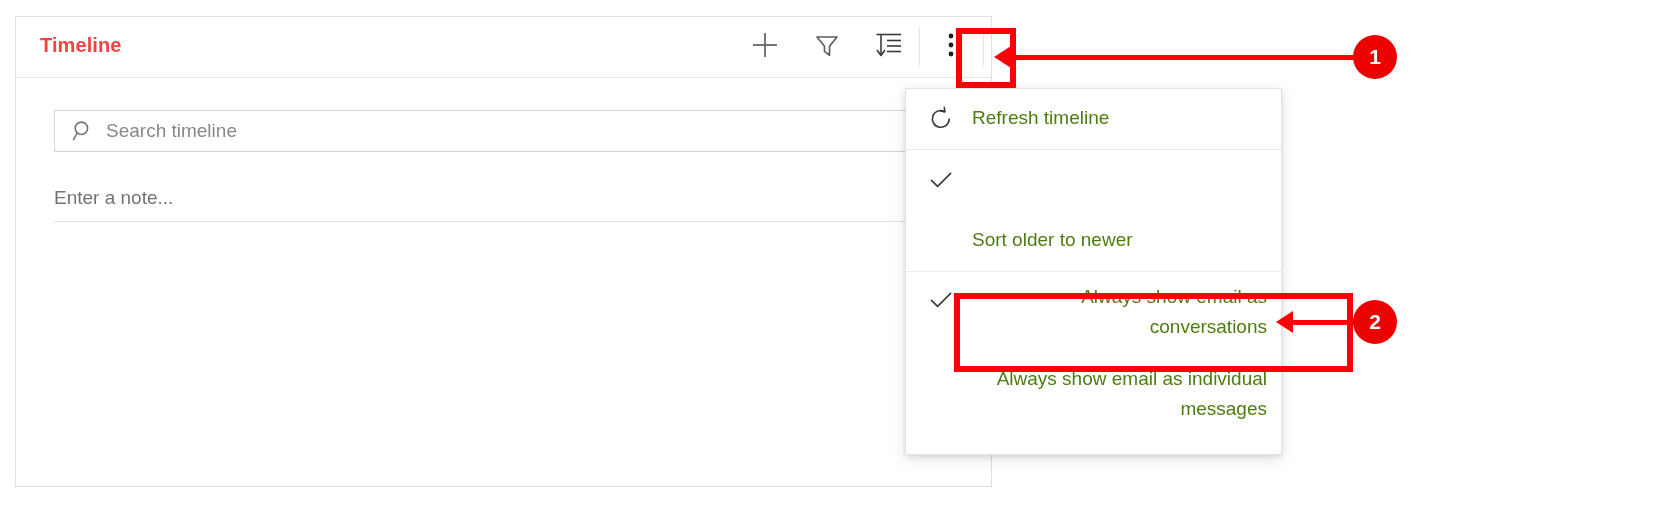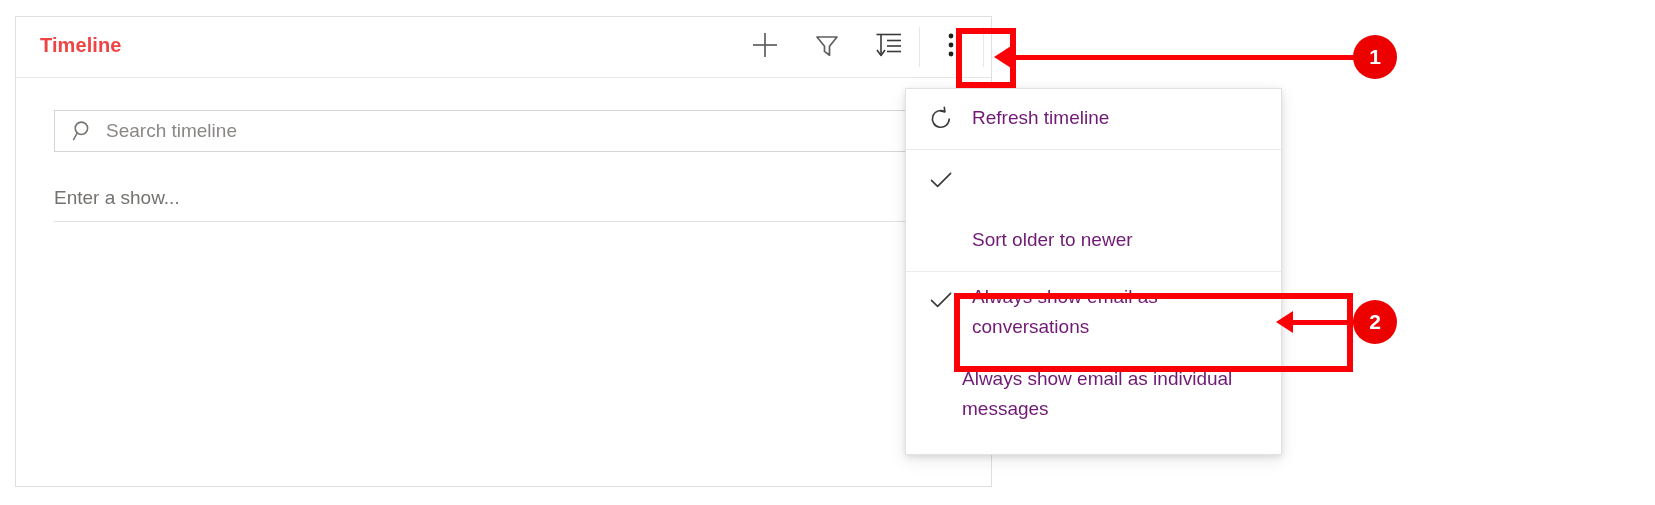--- a/index.html
+++ b/index.html
@@ -80,23 +80,24 @@
     padding:0 14px 0 22px;
     cursor:pointer;
     box-sizing:border-box;
   }
   .mi-check{
     width:44px;flex:0 0 44px;
     display:flex;align-items:flex-start;justify-content:flex-start;
     padding-top:13px;
   }
   .mi-label{
-    font-size:19px;color:#701a75;line-height:30px;
+    font-size:19px;color:#4d7c0f;line-height:30px;
     padding-top:8px;
     white-space:pre-line;
+    text-align:right;
   }
   .menu-sep{height:1px;background:#edebe9;margin:0;}
 
   #mi-refresh{height:60px;}
   #mi-refresh .mi-check{padding-top:17px;}
   #mi-refresh .mi-label{padding-top:14px;}
   #mi-sort-new{height:61px;}
   #mi-sort-new .mi-check{padding-top:17px;}
   #mi-sort-new .mi-label{padding-top:14px;}
   #mi-sort-old{height:60px;}
@@ -192,21 +193,21 @@
       <span class="search-ico">
         <svg width="24" height="24" viewBox="0 0 24 24" aria-hidden="true">
           <circle cx="10.4" cy="9.3" r="6.2" fill="none" stroke="#77756f" stroke-width="1.6"></circle>
           <line x1="6.1" y1="14" x2="2.6" y2="20.6" stroke="#77756f" stroke-width="1.6" stroke-linecap="round"></line>
         </svg>
       </span>
       <span class="search-ph">Search timeline</span>
     </div>
 
     <div class="note-row">
-      <span class="note-ph">Enter a show...</span>
+      <span class="note-ph">Enter a note...</span>
     </div>
   </div>
 
   <div class="menu">
 
     <div class="menu-item" id="mi-refresh">
       <span class="mi-check">
         <svg width="26" height="26" viewBox="0 0 26 26" aria-hidden="true">
           <path d="M21.2 13 A8.4 8.4 0 1 1 16.6 5.4" fill="none" stroke="#3b3a39" stroke-width="1.6" stroke-linecap="round"></path>
           <path d="M16.3 1.4 L16.9 5.9 L12.6 5.0" fill="none" stroke="#3b3a39" stroke-width="1.6" stroke-linejoin="round" stroke-linecap="round"></path>

